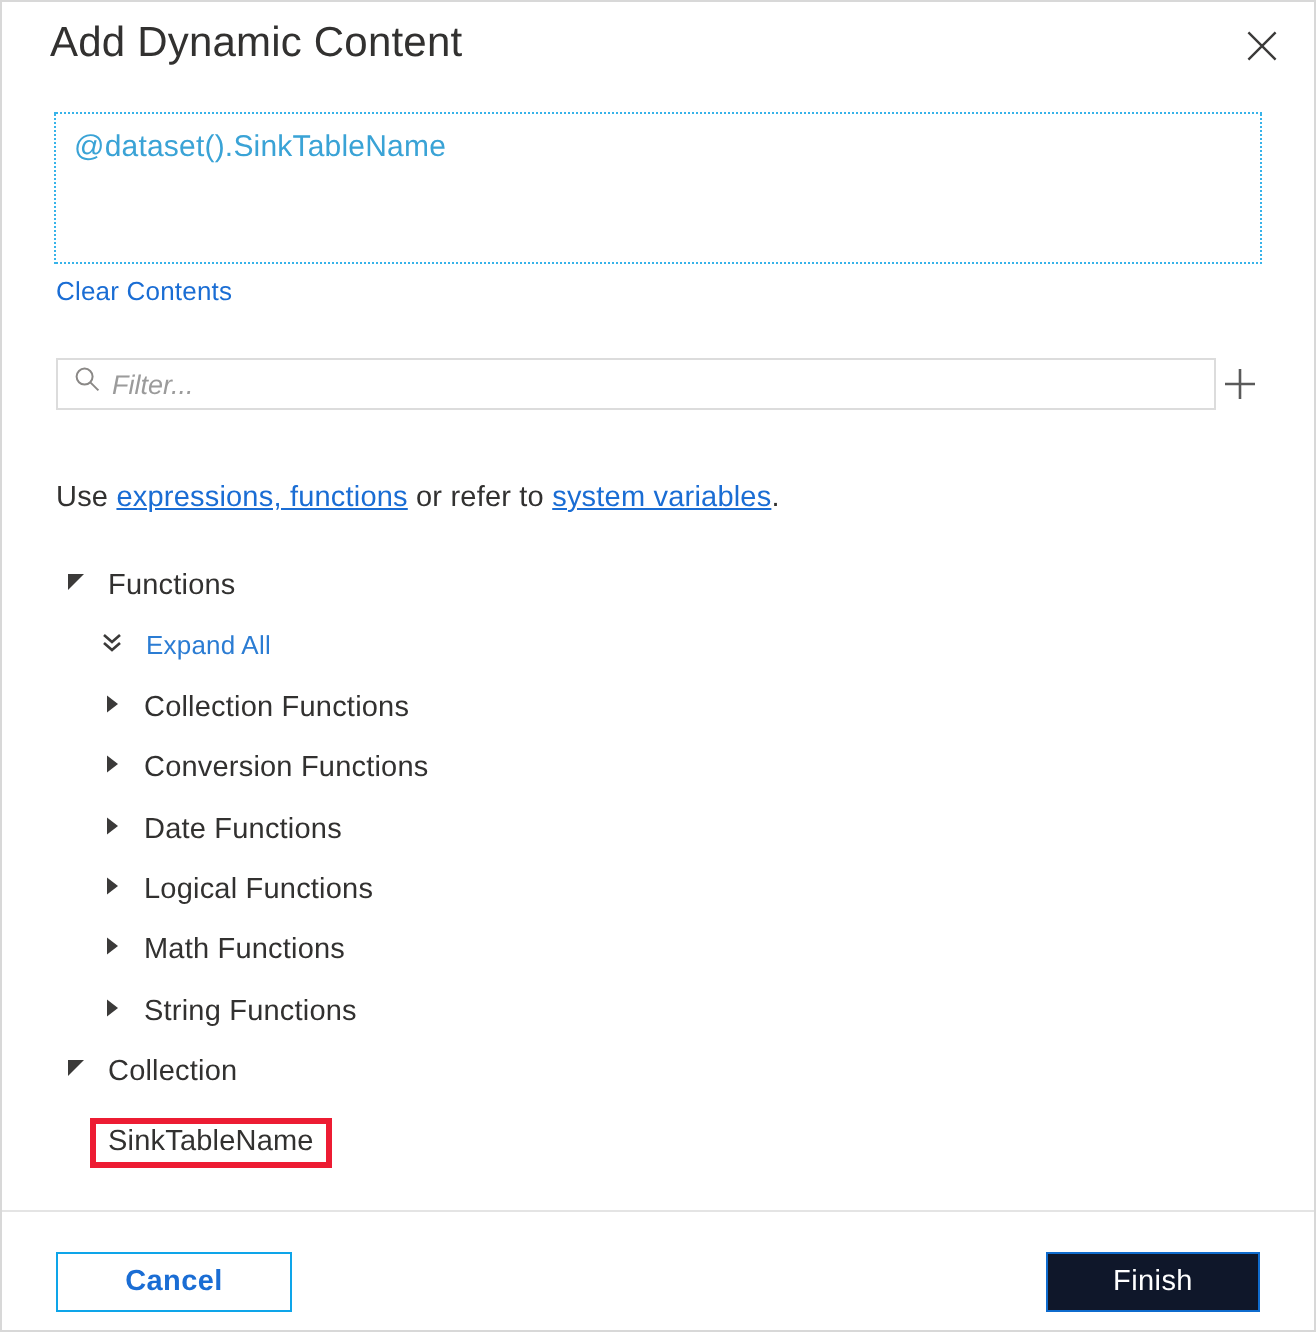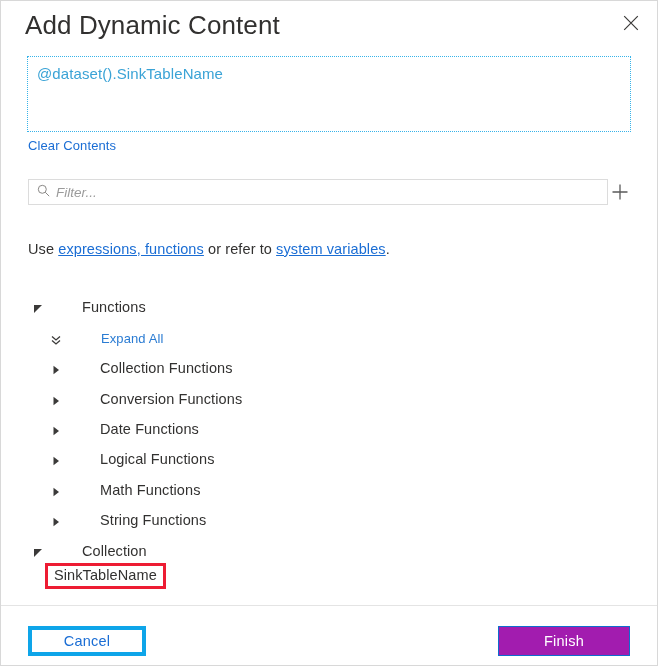--- a/index.html
+++ b/index.html
@@ -29,21 +29,21 @@
     top: 0;
     left: 0;
     width: 100%;
     height: 48px;
     box-sizing: border-box;
   }
   .dialog-title {
     position: absolute;
     left: 24px;
     top: 9px;
-    font-size: 26px;
+    font-size: 21px;
     font-weight: 400;
     color: #323130;
     letter-spacing: 0.1px;
     white-space: nowrap;
   }
   .close-button {
     position: absolute;
     right: 10px;
     top: 6px;
     width: 32px;
@@ -161,23 +161,22 @@
   .tree {
     position: absolute;
     left: 0;
     top: 284px;
     width: 100%;
   }
   .tree-row {
     position: relative;
     height: 30.4px;
     display: flex;
-    align-items: flex-end;
-    cursor: pointer;
-    gap: 28px;
+    align-items: flex-start;
+    cursor: pointer;
   }
   .tree-row.root { padding-left: 31px; }
   .tree-row.child { padding-left: 49px; }
   .tree-row.leaf  { padding-left: 51px; }
 
   .caret {
     flex: 0 0 auto;
     width: 12px;
     height: 12px;
     margin-right: 10px;
@@ -229,27 +228,28 @@
     font-family: inherit;
     font-size: 14.5px;
     letter-spacing: 0.2px;
     cursor: pointer;
     padding: 0;
   }
   .btn-cancel {
     left: 27px;
     width: 118px;
     background: #ffffff;
-    border: 4px solid #0ea5e9;
+    border: 1px solid #0ea5e9;
     color: #1a6dd4;
+    font-weight: bold;
   }
   .btn-finish {
     right: 27px;
-    width: 132px;
-    background: #a21caf;
+    width: 107px;
+    background: #0f172a;
     border: 1px solid #0f6cce;
     color: #ffffff;
   }
 </style>
 </head>
 <body>
 
 <div class="dialog">
 
   <div class="header">

